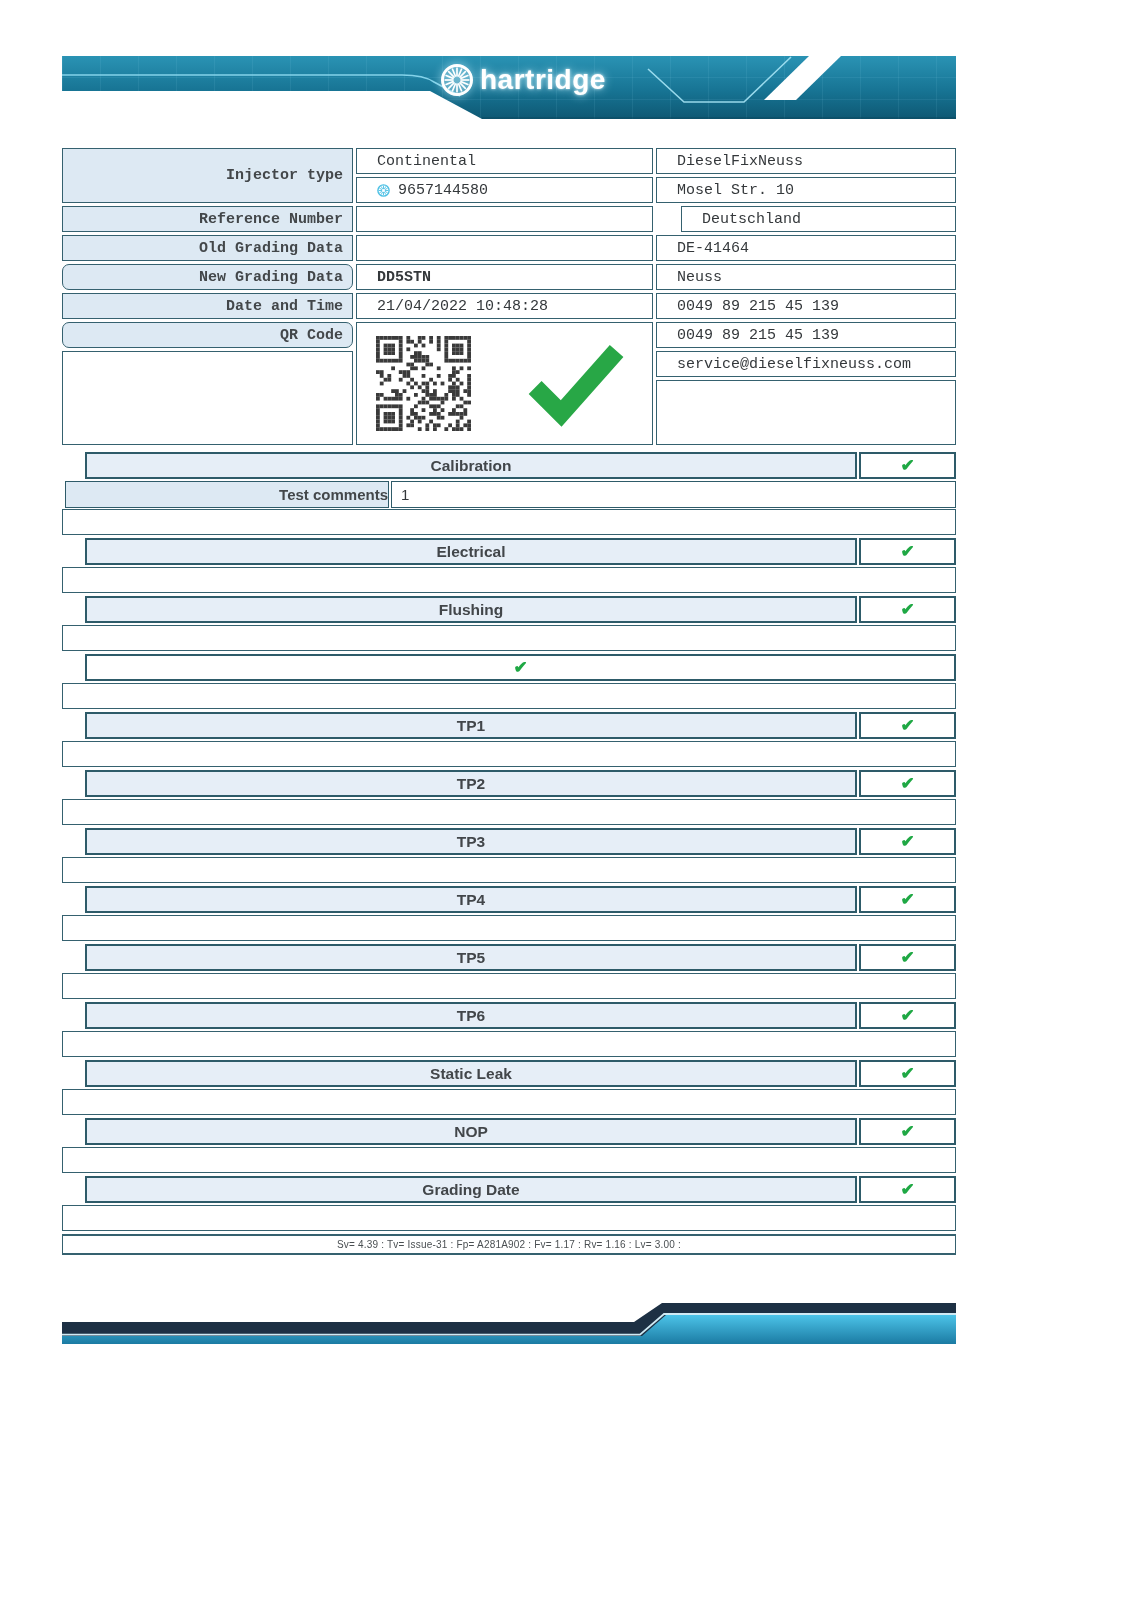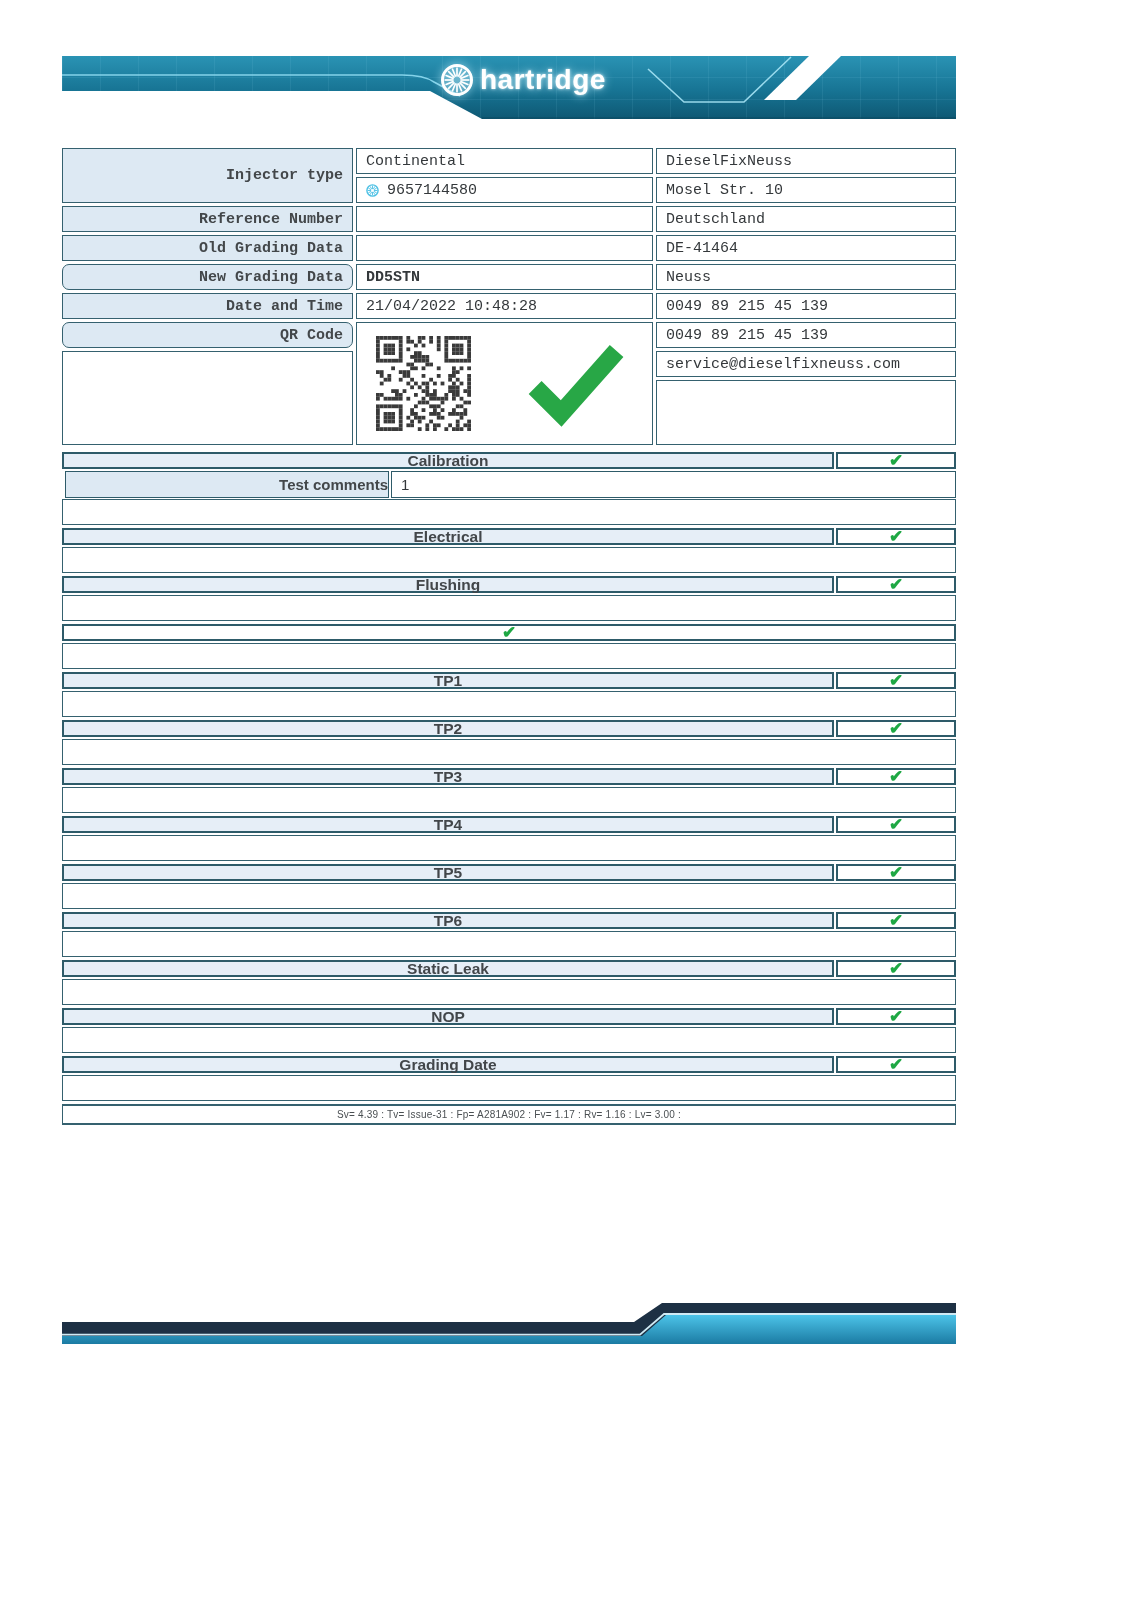--- a/index.html
+++ b/index.html
@@ -14,28 +14,28 @@
              text-shadow:0 0 10px rgba(190,240,255,.95),0 0 3px rgba(255,255,255,.8);}
 
   
   .info{position:absolute;left:62px;top:148px;width:894px;display:grid;
         grid-template-columns:291px 297px 1fr;
         grid-template-rows:repeat(8,26px) 65px;gap:3px;font-family:Liberation Mono, monospace;}
   .cell{border:1.6px solid #35616f;box-sizing:border-box;display:flex;align-items:center;
         font-size:15px;overflow:hidden;}
   .lbl{background:#dde9f3;justify-content:flex-end;padding-right:9px;font-weight:bold;
        color:#43474a;text-align:right;}
-  .val{background:#ffffff;padding-left:9px;color:#34383b;}
+  .val{background:#ffffff;padding-left:20px;color:#34383b;}
   .bold{font-weight:bold;}
   .qrcell{align-items:flex-start;padding:13px 0 0 19px;}
   .bigcheck{margin-left:52px;margin-top:2px;}
 
   
   .checklist{position:absolute;left:62px;top:452px;width:894px;}
-  .secrow{display:flex;gap:2px;height:17px;margin-bottom:2px;}
+  .secrow{display:flex;gap:2px;height:27px;margin-bottom:2px;margin-left:23px;}
   .secname{flex:0 0 772px;box-sizing:border-box;background:#e6eef7;border:2px solid #2e5b69;
            display:flex;align-items:center;justify-content:center;font-weight:bold;
            font-size:15.5px;color:#42464a;}
   .seccheck{flex:1;box-sizing:border-box;border:2px solid #2e5b69;background:#ffffff;
             display:flex;align-items:center;justify-content:center;color:#1fa844;
             font-size:17px;font-weight:bold;}
   .spacer{height:26px;box-sizing:border-box;border:1.6px solid #35616f;background:#ffffff;
           margin-bottom:3px;}
   .tcrow{display:flex;gap:2px;height:27px;margin:1px 0 1px 3px;}
   .tclabel{flex:0 0 324px;box-sizing:border-box;background:#dde9f3;border:1.8px solid #2e5b69;
@@ -126,21 +126,21 @@
             <line x1="7.25" y1="5.20" x2="8.90" y2="2.34"></line>
             <line x1="7.80" y1="5.75" x2="10.66" y2="4.10"></line>
           </g>
       </svg>
       <span>9657144580</span>
     </div>
     <div class="cell val" style="grid-column:3;grid-row:2;">Mosel Str. 10</div>
 
     <div class="cell lbl" style="grid-column:1;grid-row:3;">Reference Number</div>
     <div class="cell val" style="grid-column:2;grid-row:3;"></div>
-    <div class="cell val" style="grid-column:3;grid-row:3;">Deutschland</div>
+    <div class="cell val" style="grid-column:3;grid-row:3;margin-left:25px;">Deutschland</div>
 
     <div class="cell lbl" style="grid-column:1;grid-row:4;">Old Grading Data</div>
     <div class="cell val" style="grid-column:2;grid-row:4;"></div>
     <div class="cell val" style="grid-column:3;grid-row:4;">DE-41464</div>
 
     <div class="cell lbl" style="grid-column:1;grid-row:5;border-radius:7px;">New Grading Data</div>
     <div class="cell val bold" style="grid-column:2;grid-row:5;">DD5STN</div>
     <div class="cell val" style="grid-column:3;grid-row:5;">Neuss</div>
 
     <div class="cell lbl" style="grid-column:1;grid-row:6;">Date and Time</div>

